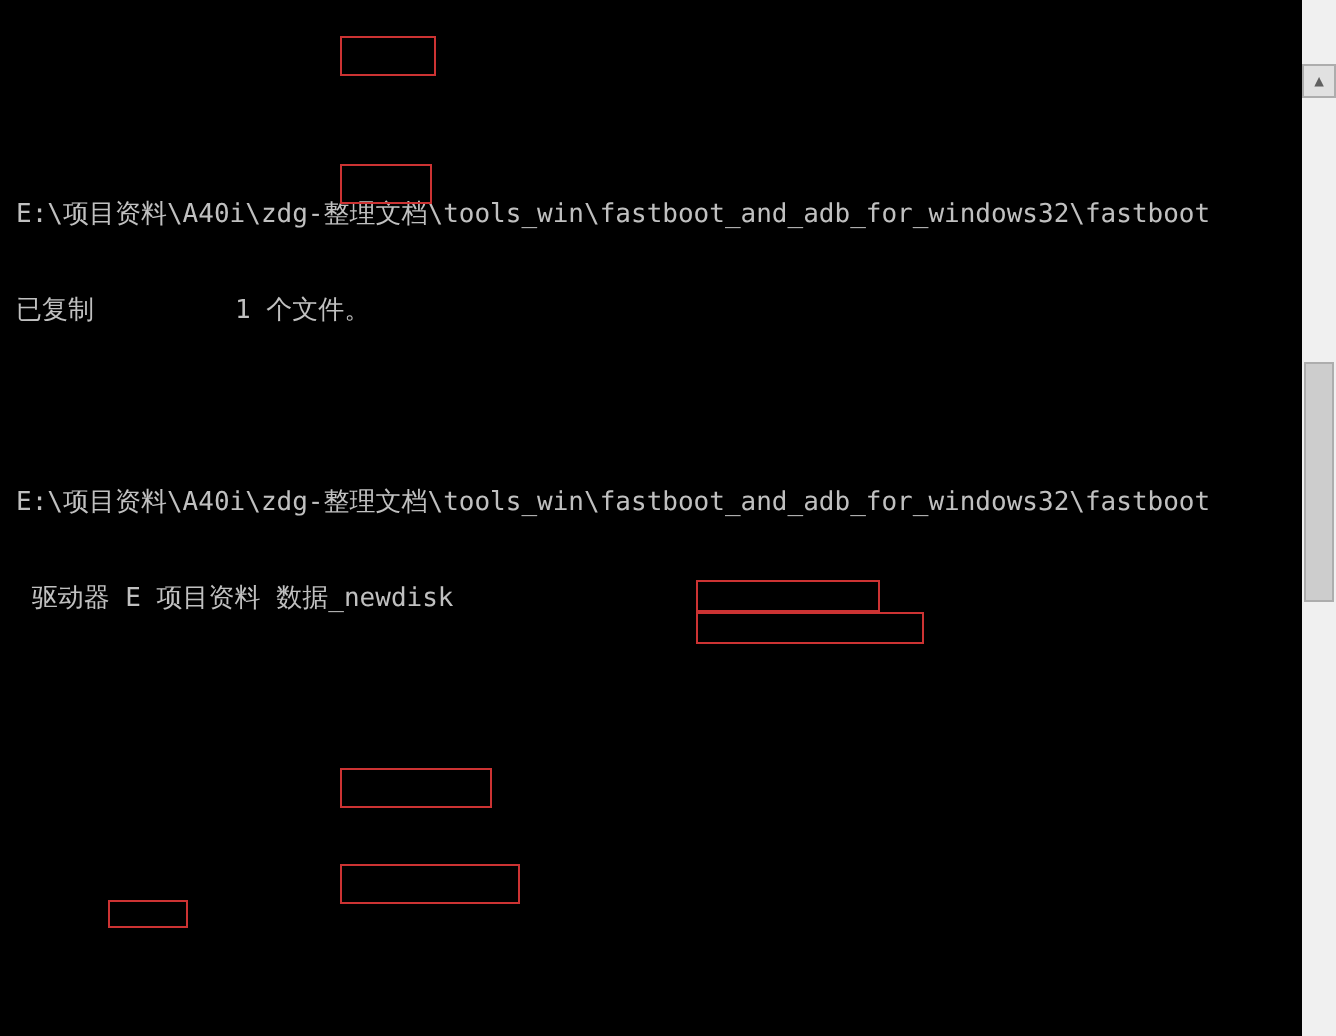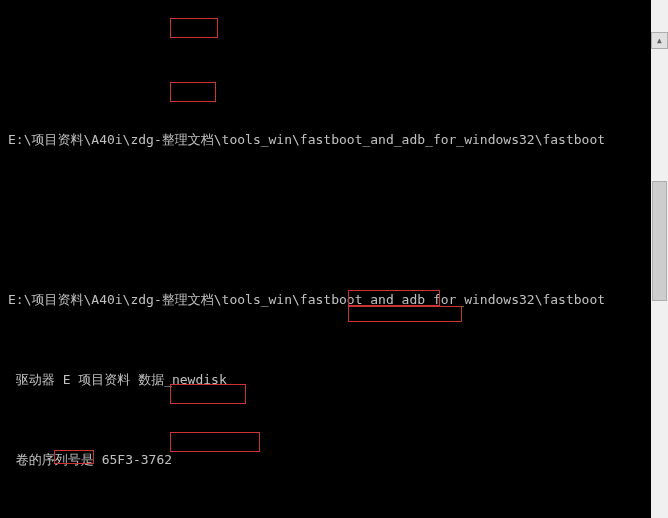--- a/index.html
+++ b/index.html
@@ -12,21 +12,21 @@
       line-height: 16px;
       color: #c0c0c0;
       position: relative;
       overflow: hidden;
       white-space: pre;
     }
     .terminal {
       padding: 4px 8px;
       position: relative;
     }
-    .line { display: block; min-height: 16px; margin-top: 32px; }
+    .line { display: block; min-height: 16px; }
     .red-box {
       position: absolute;
       border: 1px solid #cc3333;
       pointer-events: none;
     }
     .scrollbar {
       position: absolute;
       right: 0;
       top: 0;
       width: 17px;
@@ -60,24 +60,24 @@
       border: 1px solid #adadad;
     }
   </style>
 </head>
 <body>
 
 
 
 <div class="terminal">
   <span class="line">E:\项目资料\A40i\zdg-整理文档\tools_win\fastboot_and_adb_for_windows32\fastboot</span>
+  <span class="line">已复制         1 个文件。</span>
   <span class="line"></span>
   <span class="line">E:\项目资料\A40i\zdg-整理文档\tools_win\fastboot_and_adb_for_windows32\fastboot</span>
   <span class="line"> 驱动器 E 项目资料 数据_newdisk</span>
-  <span class="line"> 卷的序列号是 65F3-3762</span>
   <span class="line"></span>
   
   
   
   
   
   
   
   
   

